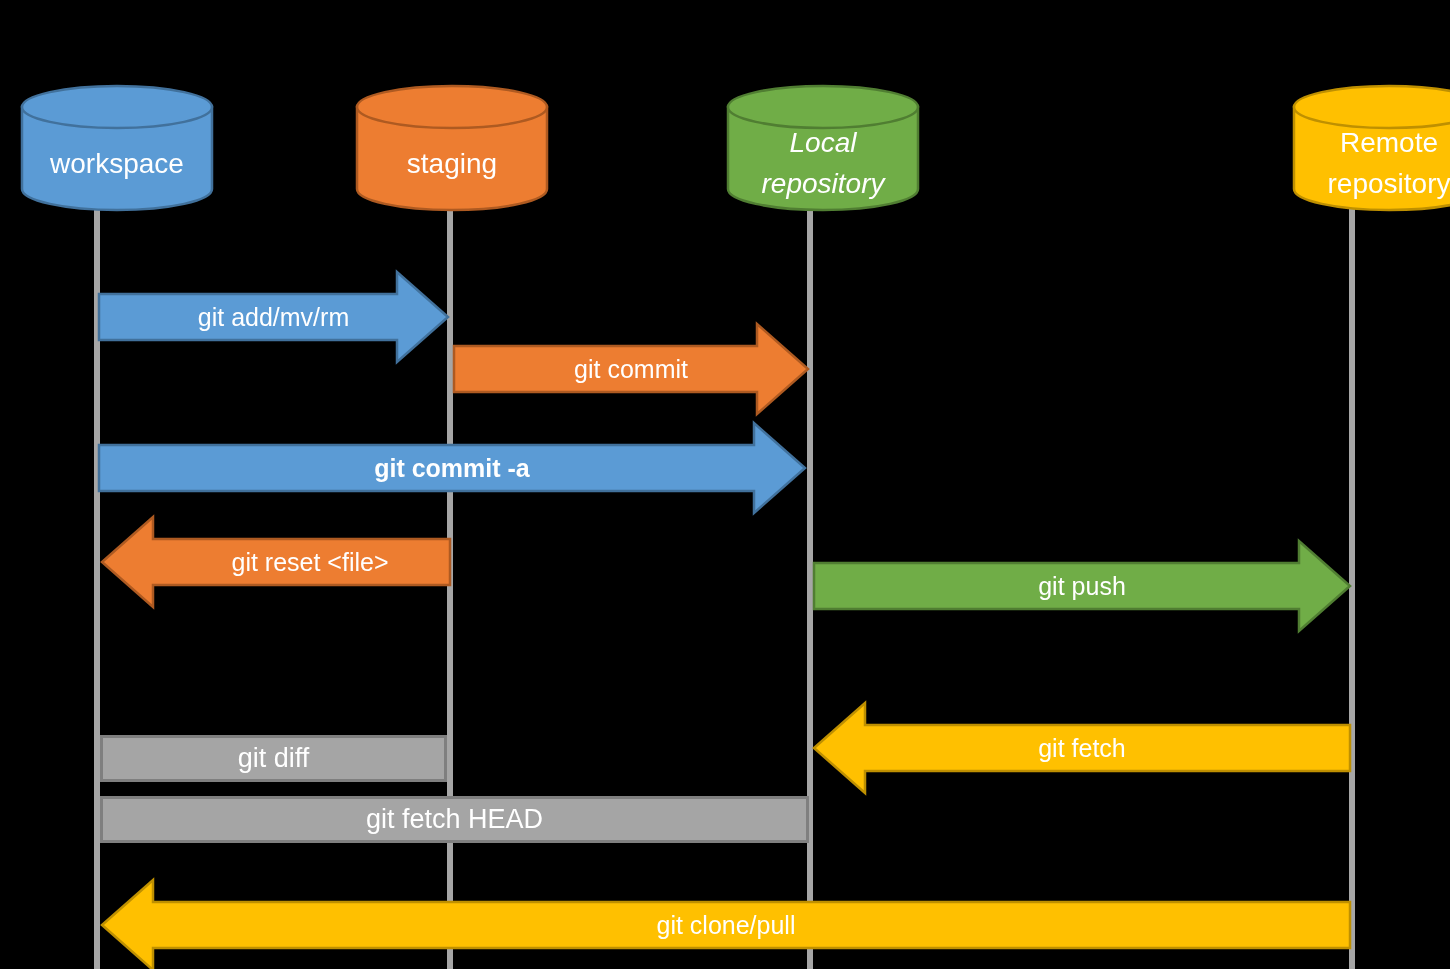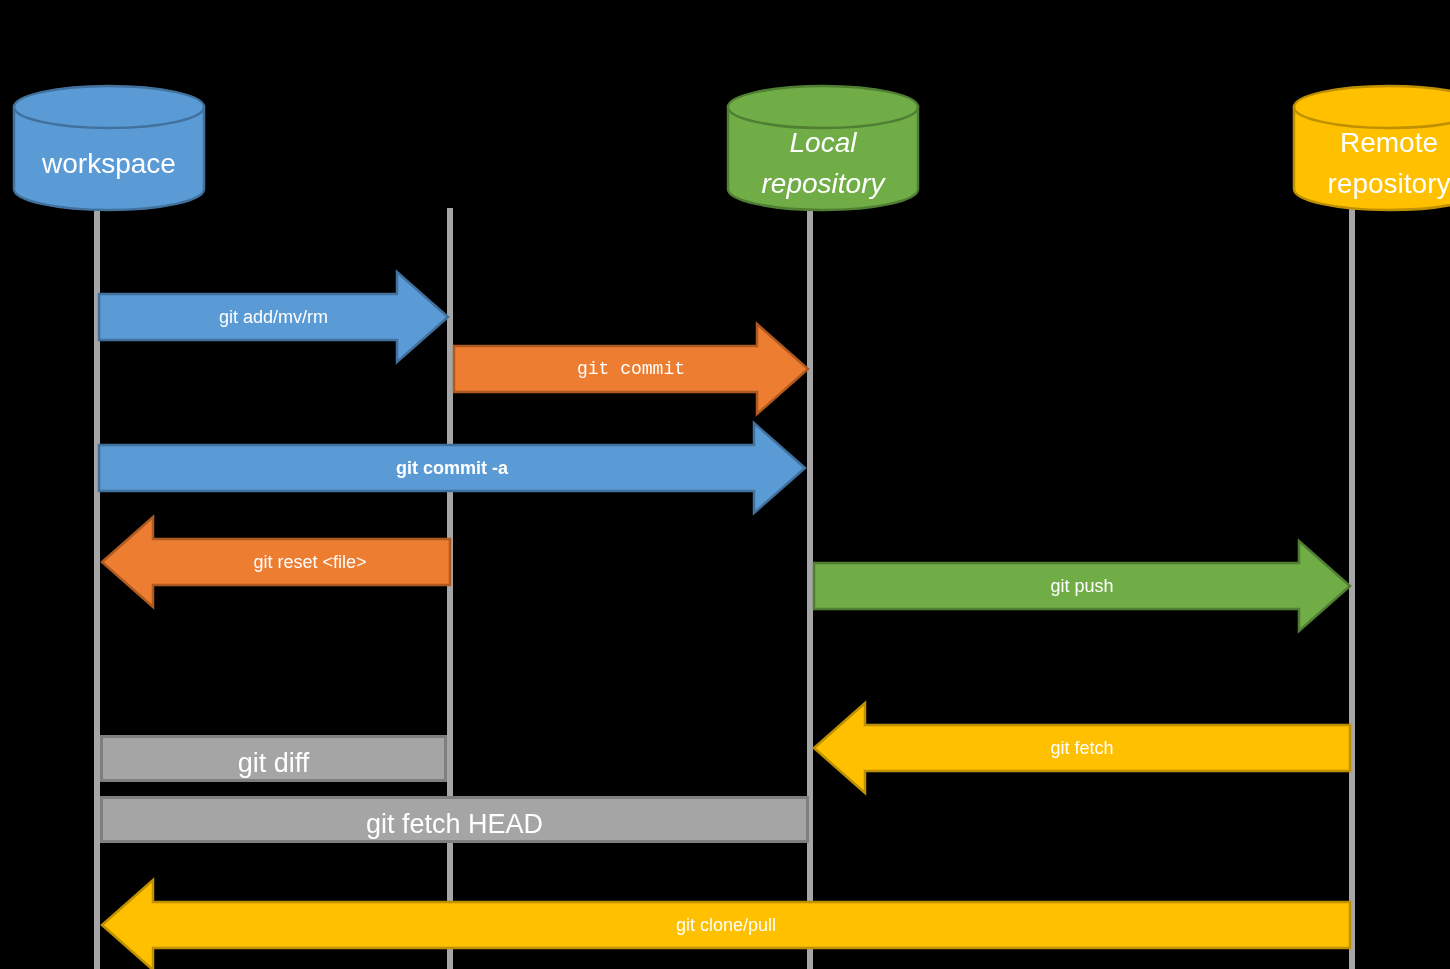--- a/index.html
+++ b/index.html
@@ -18,27 +18,27 @@
   .node-label {
     position:absolute; left:4px; right:4px; top:34px; bottom:2px;
     display:flex; align-items:center; justify-content:center; text-align:center;
     color:var(--text, #fff); font-size:28px; line-height:1.45; white-space:normal;
   }
   .arrow { position:absolute; height:96px; }
   .arrow svg { position:absolute; left:0; top:0; display:block; }
   .arrow-label {
     position:absolute; left:0; right:0; top:0; bottom:0;
     display:flex; align-items:center; justify-content:center;
-    color:var(--text, #fff); font-size:18px;
+    color:var(--text, #fff); font-size:25px;
   }
   .bar {
     position:absolute; height:47px; box-sizing:border-box;
     background:var(--gray-fill, #A5A5A5);
     border:3px solid var(--gray-border, #7F7F7F);
-    display:flex; align-items:flex-end; justify-content:center;
+    display:flex; align-items:center; justify-content:center;
     color:var(--text, #fff); font-size:27px;
   }
   
   .c-blue   path, .c-blue   ellipse { fill:var(--blue-fill);   stroke:var(--blue-border);   stroke-width:2.5; }
   .c-orange path, .c-orange ellipse { fill:var(--orange-fill); stroke:var(--orange-border); stroke-width:2.5; }
   .c-green  path, .c-green  ellipse { fill:var(--green-fill);  stroke:var(--green-border);  stroke-width:2.5; }
   .c-gold   path, .c-gold   ellipse { fill:var(--gold-fill);   stroke:var(--gold-border);   stroke-width:2.5; }
 </style>
 </head>
 <body>
@@ -50,21 +50,21 @@
   <div class="lifeline" style="left:807px;"></div>
   <div class="lifeline" style="left:1349px;"></div>
 
   <div class="arrow" style="left:97px; top:269px; width:353px;">
     <svg width="353" height="96" viewBox="0 0 353 96" class="c-blue">
       <path d="M2 25 L300 25 L300 3 L351 48 L300 93 L300 71 L2 71 Z"></path>
     </svg>
     <div class="arrow-label">git add/mv/rm</div>
   </div>
 
-  <div class="arrow" style="left:452px; top:321px; width:358px;font-family:Liberation Mono, monospace;">
+  <div class="arrow" style="left:452px; top:321px; width:358px;">
     <svg width="358" height="96" viewBox="0 0 358 96" class="c-orange">
       <path d="M2 25 L305 25 L305 3 L356 48 L305 93 L305 71 L2 71 Z"></path>
     </svg>
     <div class="arrow-label">git commit</div>
   </div>
 
   <div class="arrow" style="left:97px; top:420px; width:710px;font-weight:bold;">
     <svg width="710" height="96" viewBox="0 0 710 96" class="c-blue">
       <path d="M2 25 L657 25 L657 3 L708 48 L657 93 L657 71 L2 71 Z"></path>
     </svg>
@@ -100,28 +100,35 @@
     <div class="arrow-label">git clone/pull</div>
   </div>
 
   <div class="bar" style="left:100px; top:735px; width:347px;">
     <span>git diff</span>
   </div>
   <div class="bar" style="left:100px; top:796px; width:709px;">
     <span>git fetch HEAD</span>
   </div>
 
-  <div class="node" style="left:12px;text-decoration:underline;">
+  <div class="node" style="left:20px;text-decoration:underline;">
     <svg width="194" height="128" viewBox="0 0 194 128" class="c-blue">
       <path d="M2 23 L2 105 A95 21 0 0 0 192 105 L192 23 Z"></path>
       <ellipse cx="97" cy="23" rx="95" ry="21"></ellipse>
     </svg>
     <div class="node-label">workspace</div>
   </div>
 
+  <div class="node" style="left:355px;">
+    <svg width="194" height="128" viewBox="0 0 194 128" class="c-orange">
+      <path d="M2 23 L2 105 A95 21 0 0 0 192 105 L192 23 Z"></path>
+      <ellipse cx="97" cy="23" rx="95" ry="21"></ellipse>
+    </svg>
+    <div class="node-label">staging</div>
+  </div>
 
   <div class="node" style="left:726px;font-style:italic;">
     <svg width="194" height="128" viewBox="0 0 194 128" class="c-green">
       <path d="M2 23 L2 105 A95 21 0 0 0 192 105 L192 23 Z"></path>
       <ellipse cx="97" cy="23" rx="95" ry="21"></ellipse>
     </svg>
     <div class="node-label">Local repository</div>
   </div>
 
   <div class="node" style="left:1251px;margin-left:41px;">

